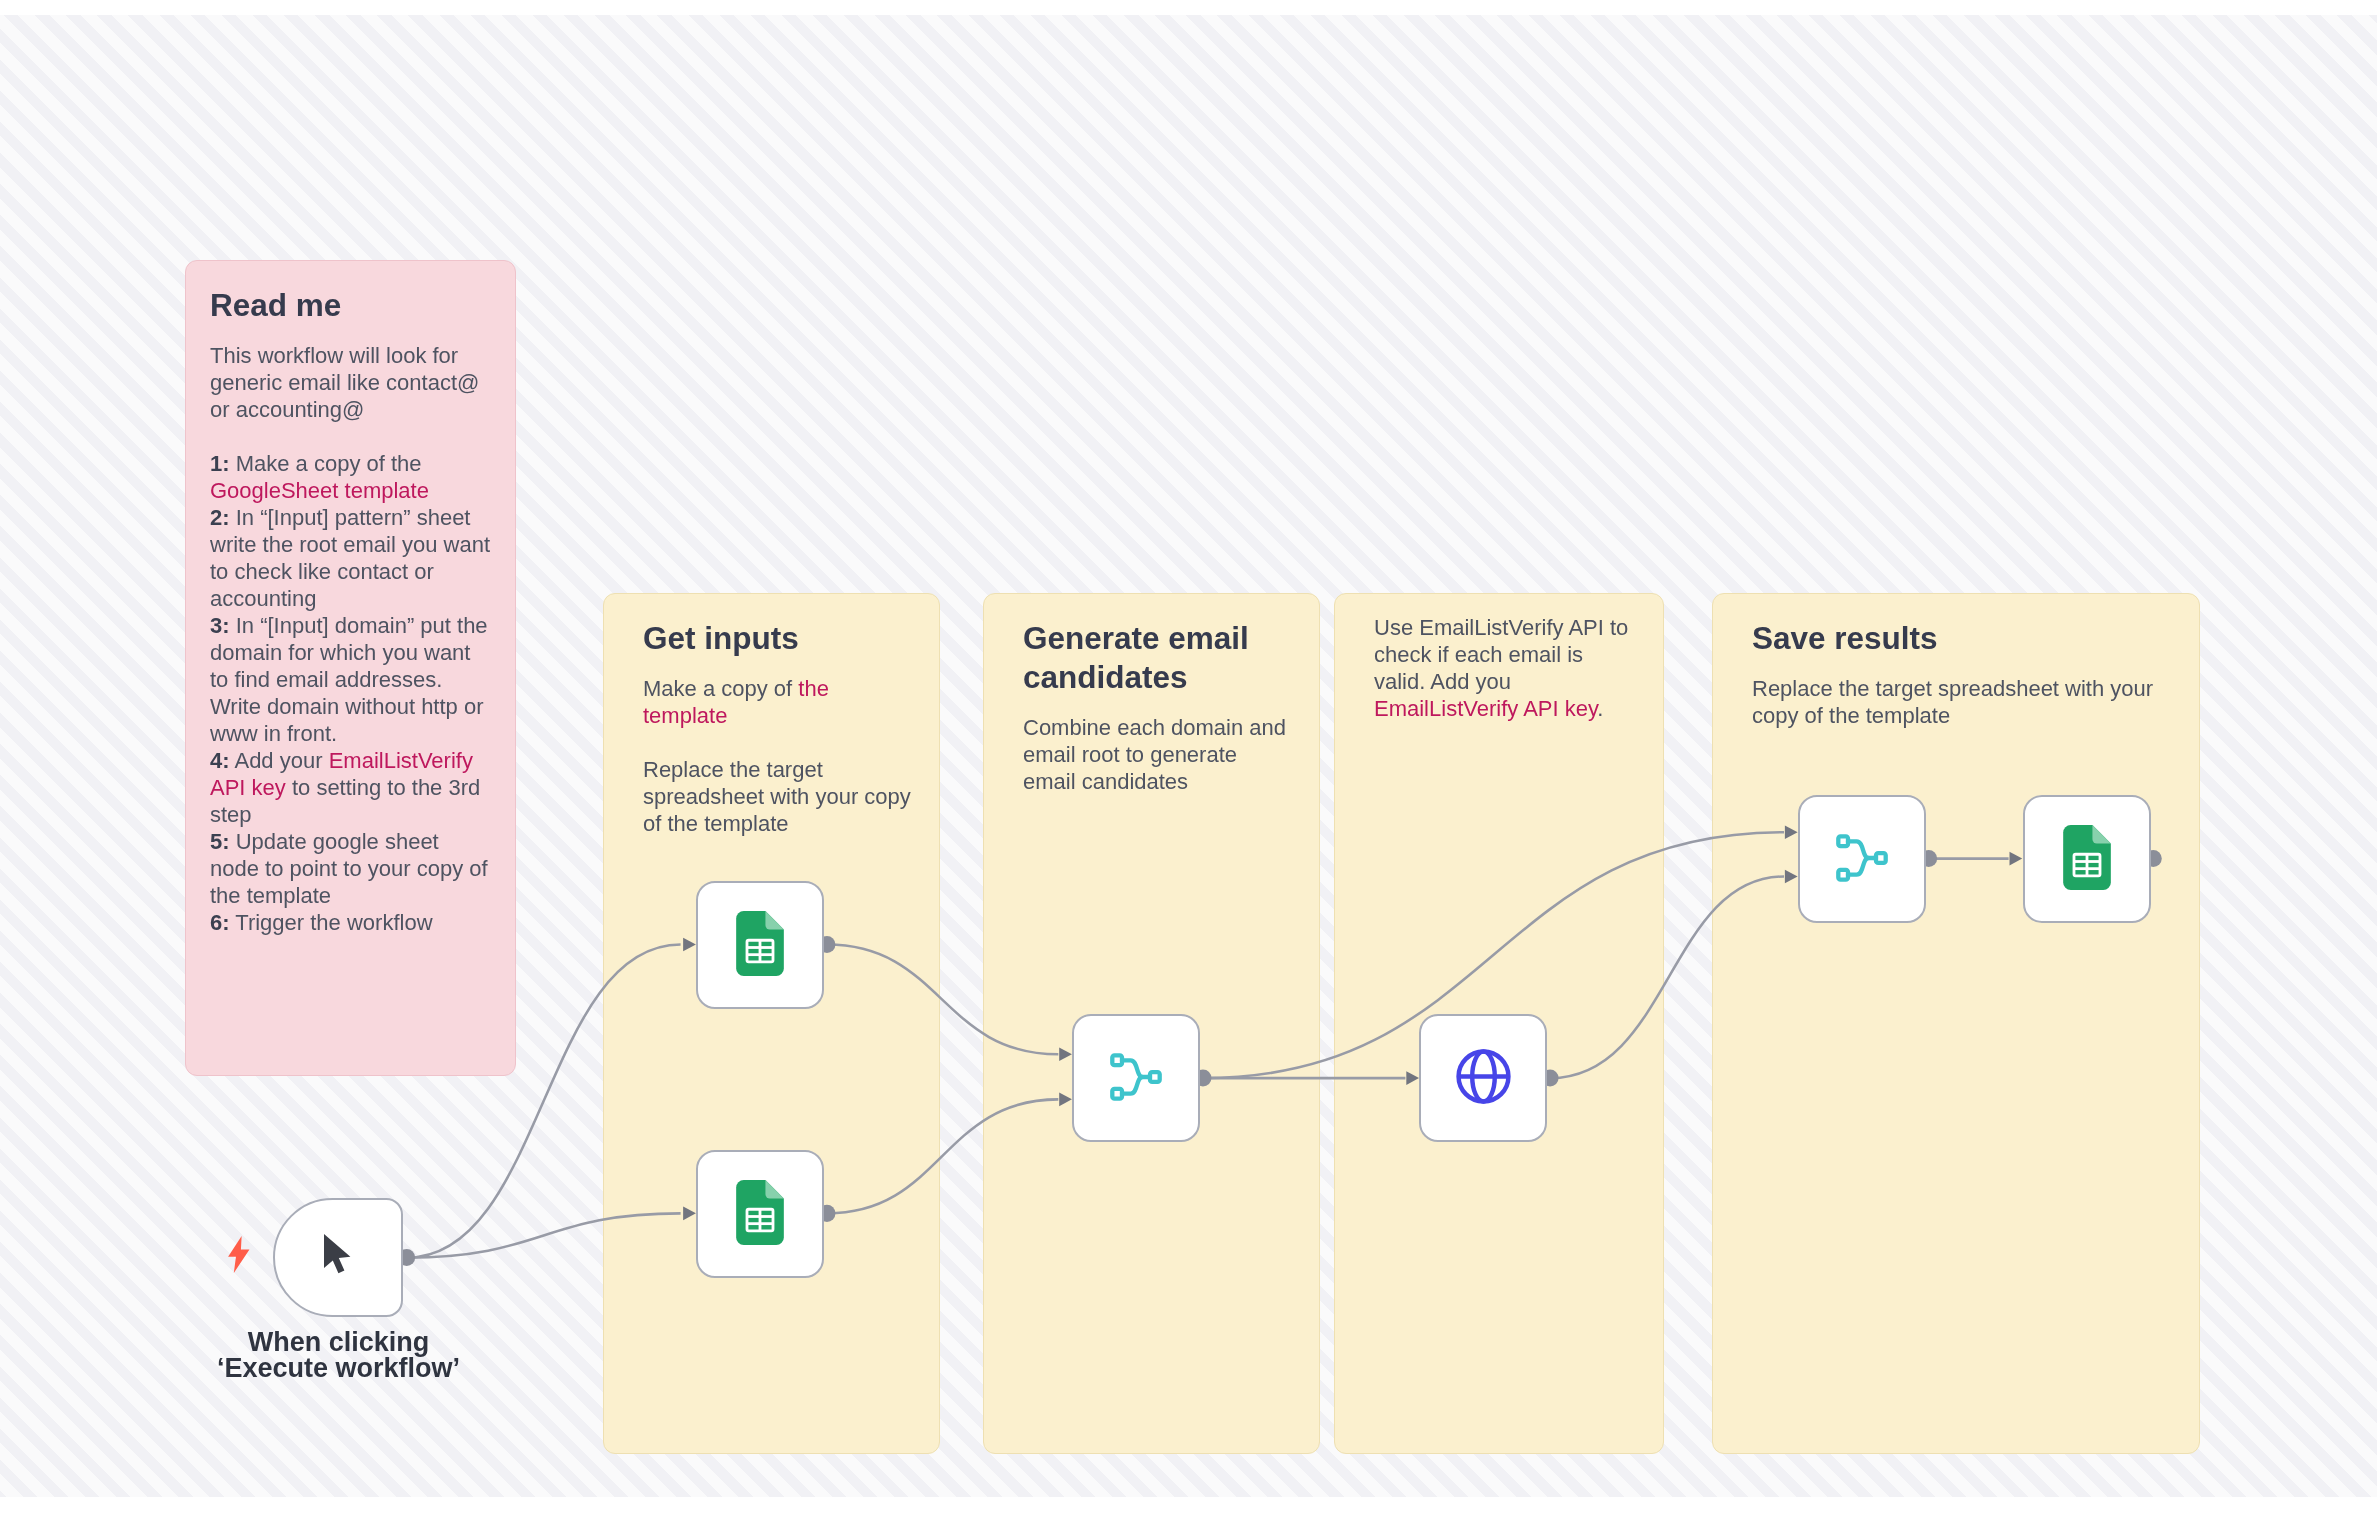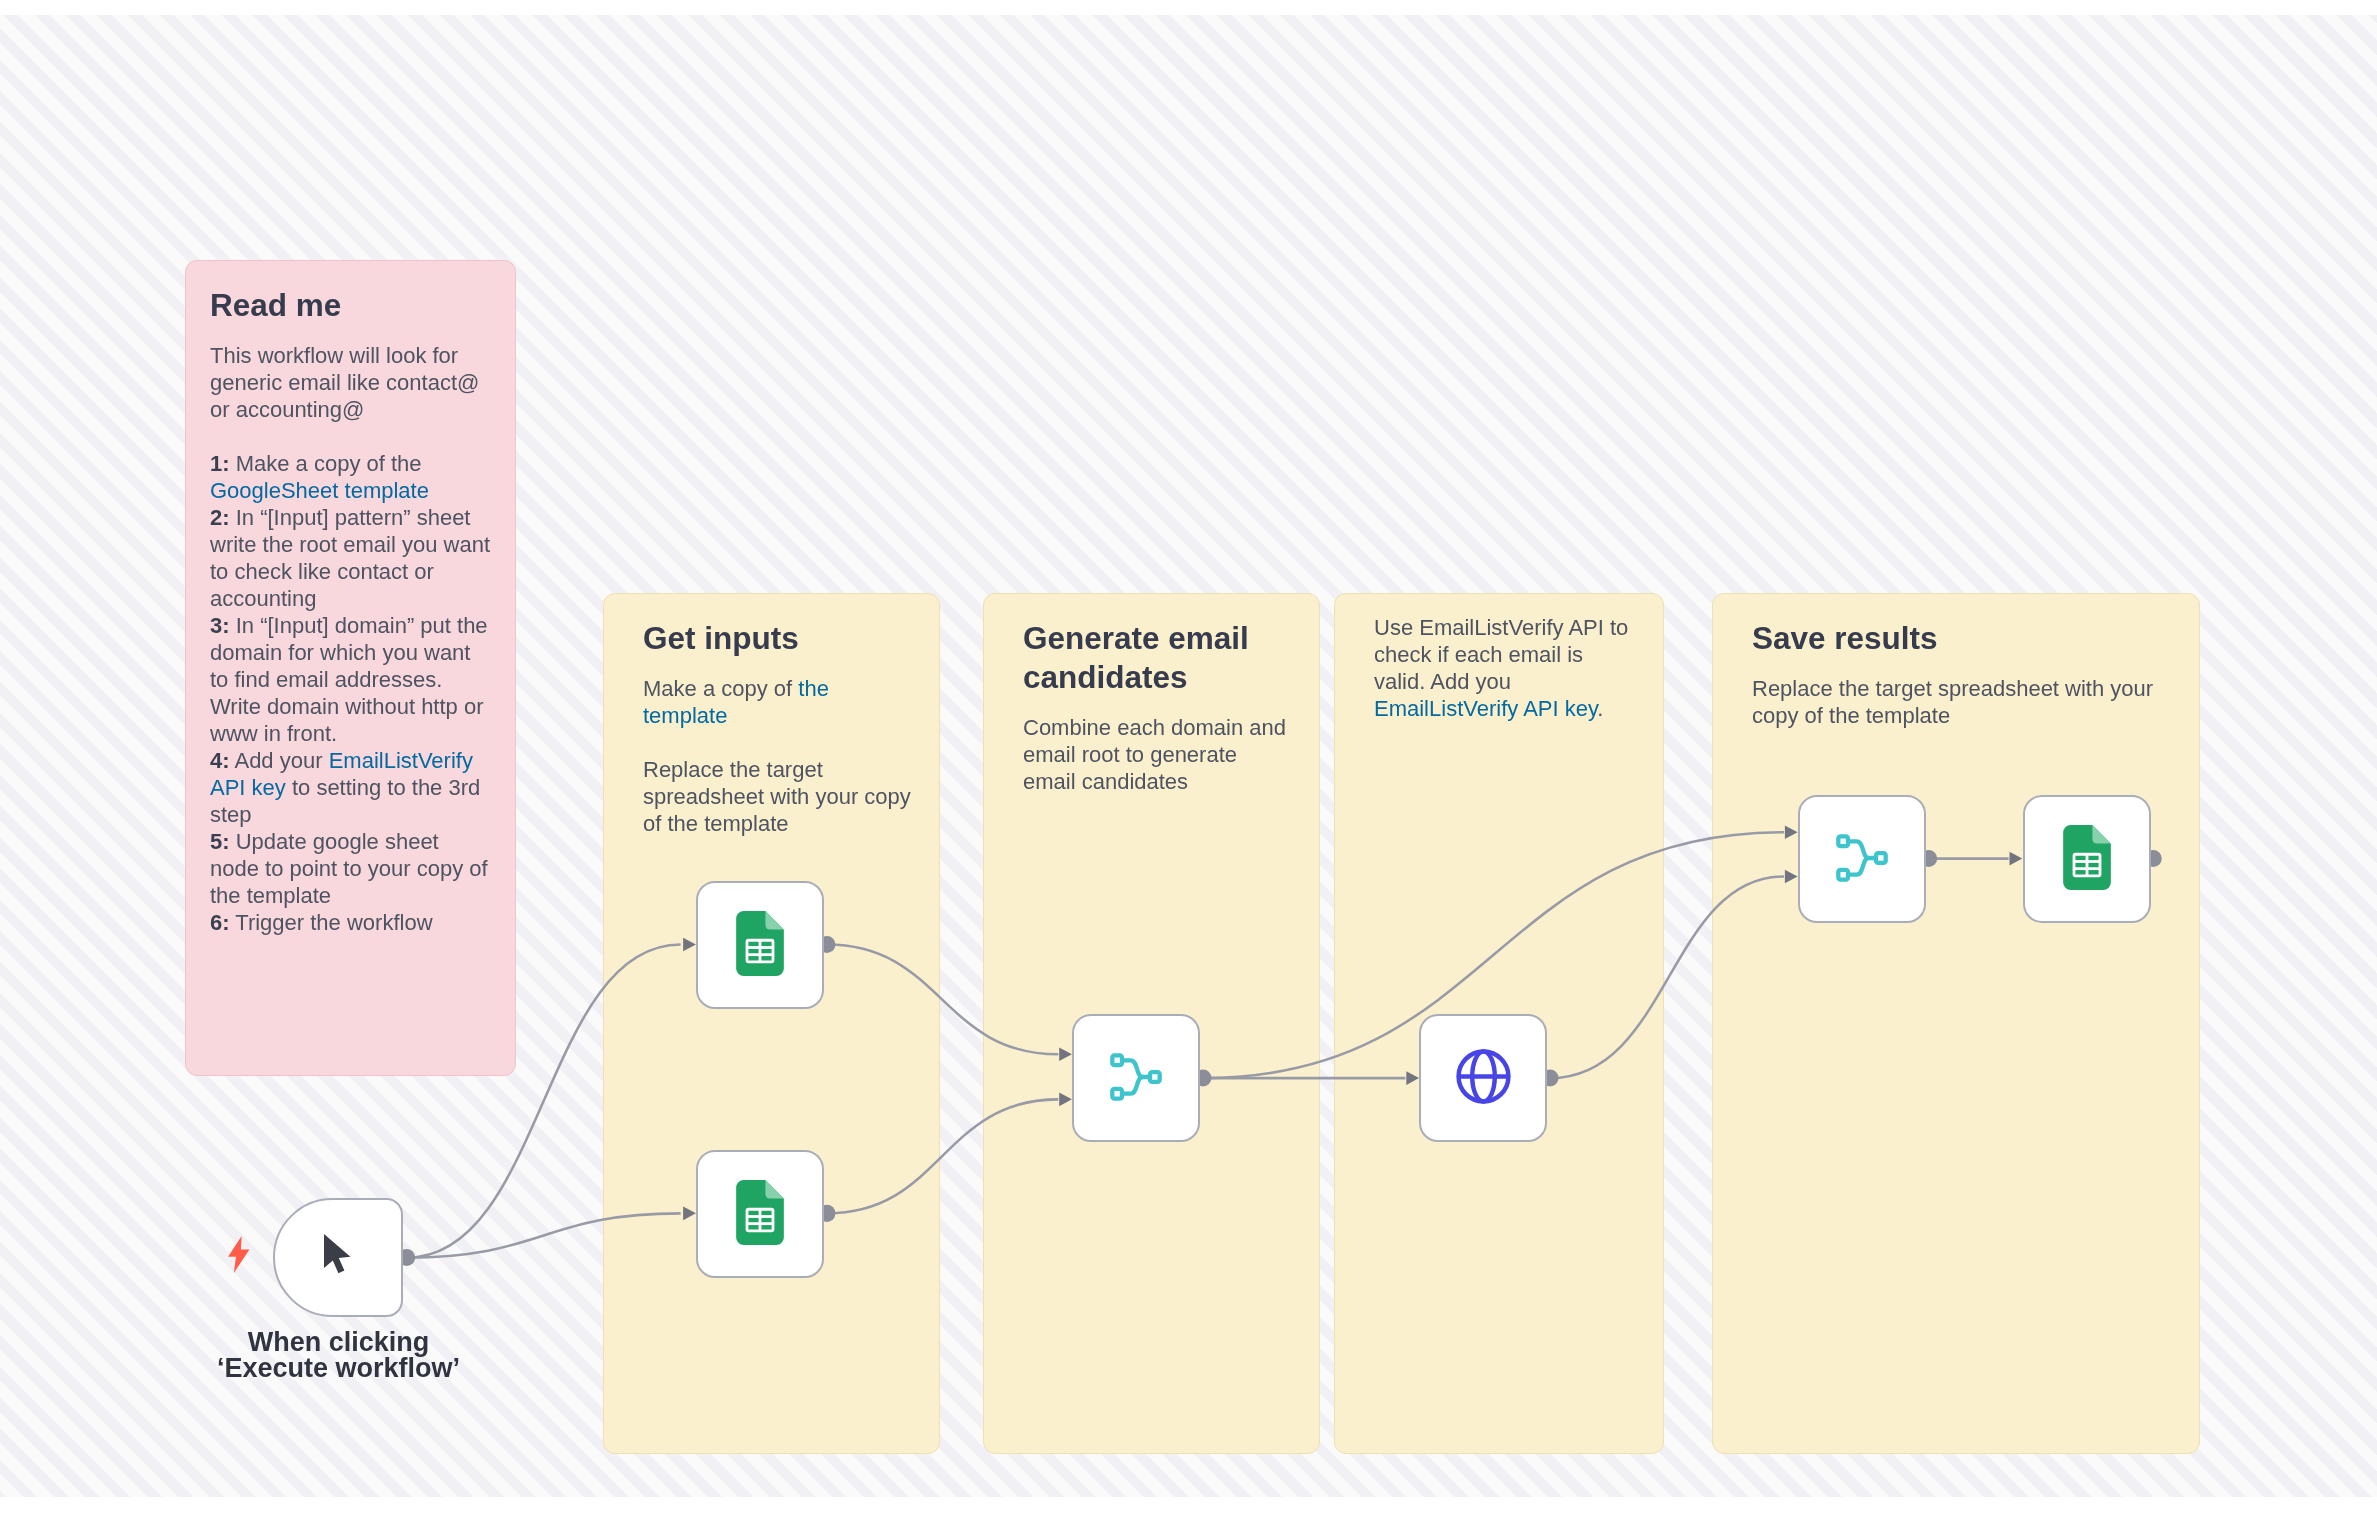--- a/index.html
+++ b/index.html
@@ -14,21 +14,21 @@
 
   
   .sticky{position:absolute;border-radius:12px;padding:20.4px 24px;box-sizing:border-box;}
   .sticky.yellow{background:#fbf0ce;border:0.9px solid #eee0b2;padding-left:39px;}
   .sticky.pink{background:#f8d8dd;border:0.9px solid #efc3cb;}
   .sticky-title{font-size:31.5px;font-weight:700;color:#363b4d;margin:5.1px 0 17px;line-height:39px;}
   .sticky-body,.step{font-size:22px;line-height:27px;color:#4e5361;}
   .sticky-body{margin:0 0 27px;}
   .sticky-body.last{margin:0;}
   .step b{font-weight:700;color:#3b4050;}
-  .link{color:#0369a1;cursor:pointer;}
+  .link{color:#be185d;cursor:pointer;}
 
   
   .node{position:absolute;width:128px;height:128px;background:#fff;border:2.1px solid #a9adb8;
         border-radius:19px;display:flex;align-items:center;justify-content:center;box-sizing:border-box;}
   .node.trigger{width:130px;height:119px;border-radius:61px 17px 17px 61px;}
   .node-label{position:absolute;text-align:center;color:#2f3440;}
   .nl-title{font-weight:700;font-size:27px;line-height:26px;}
   .nl-sub{font-size:18px;color:#8f939e;margin-top:6.8px;font-weight:400;}
   .nl-sub.url{color:#9ba0aa;}
   .io-label{position:absolute;font-size:17px;color:#9b9eab;text-align:right;width:119px;line-height:22px;}

